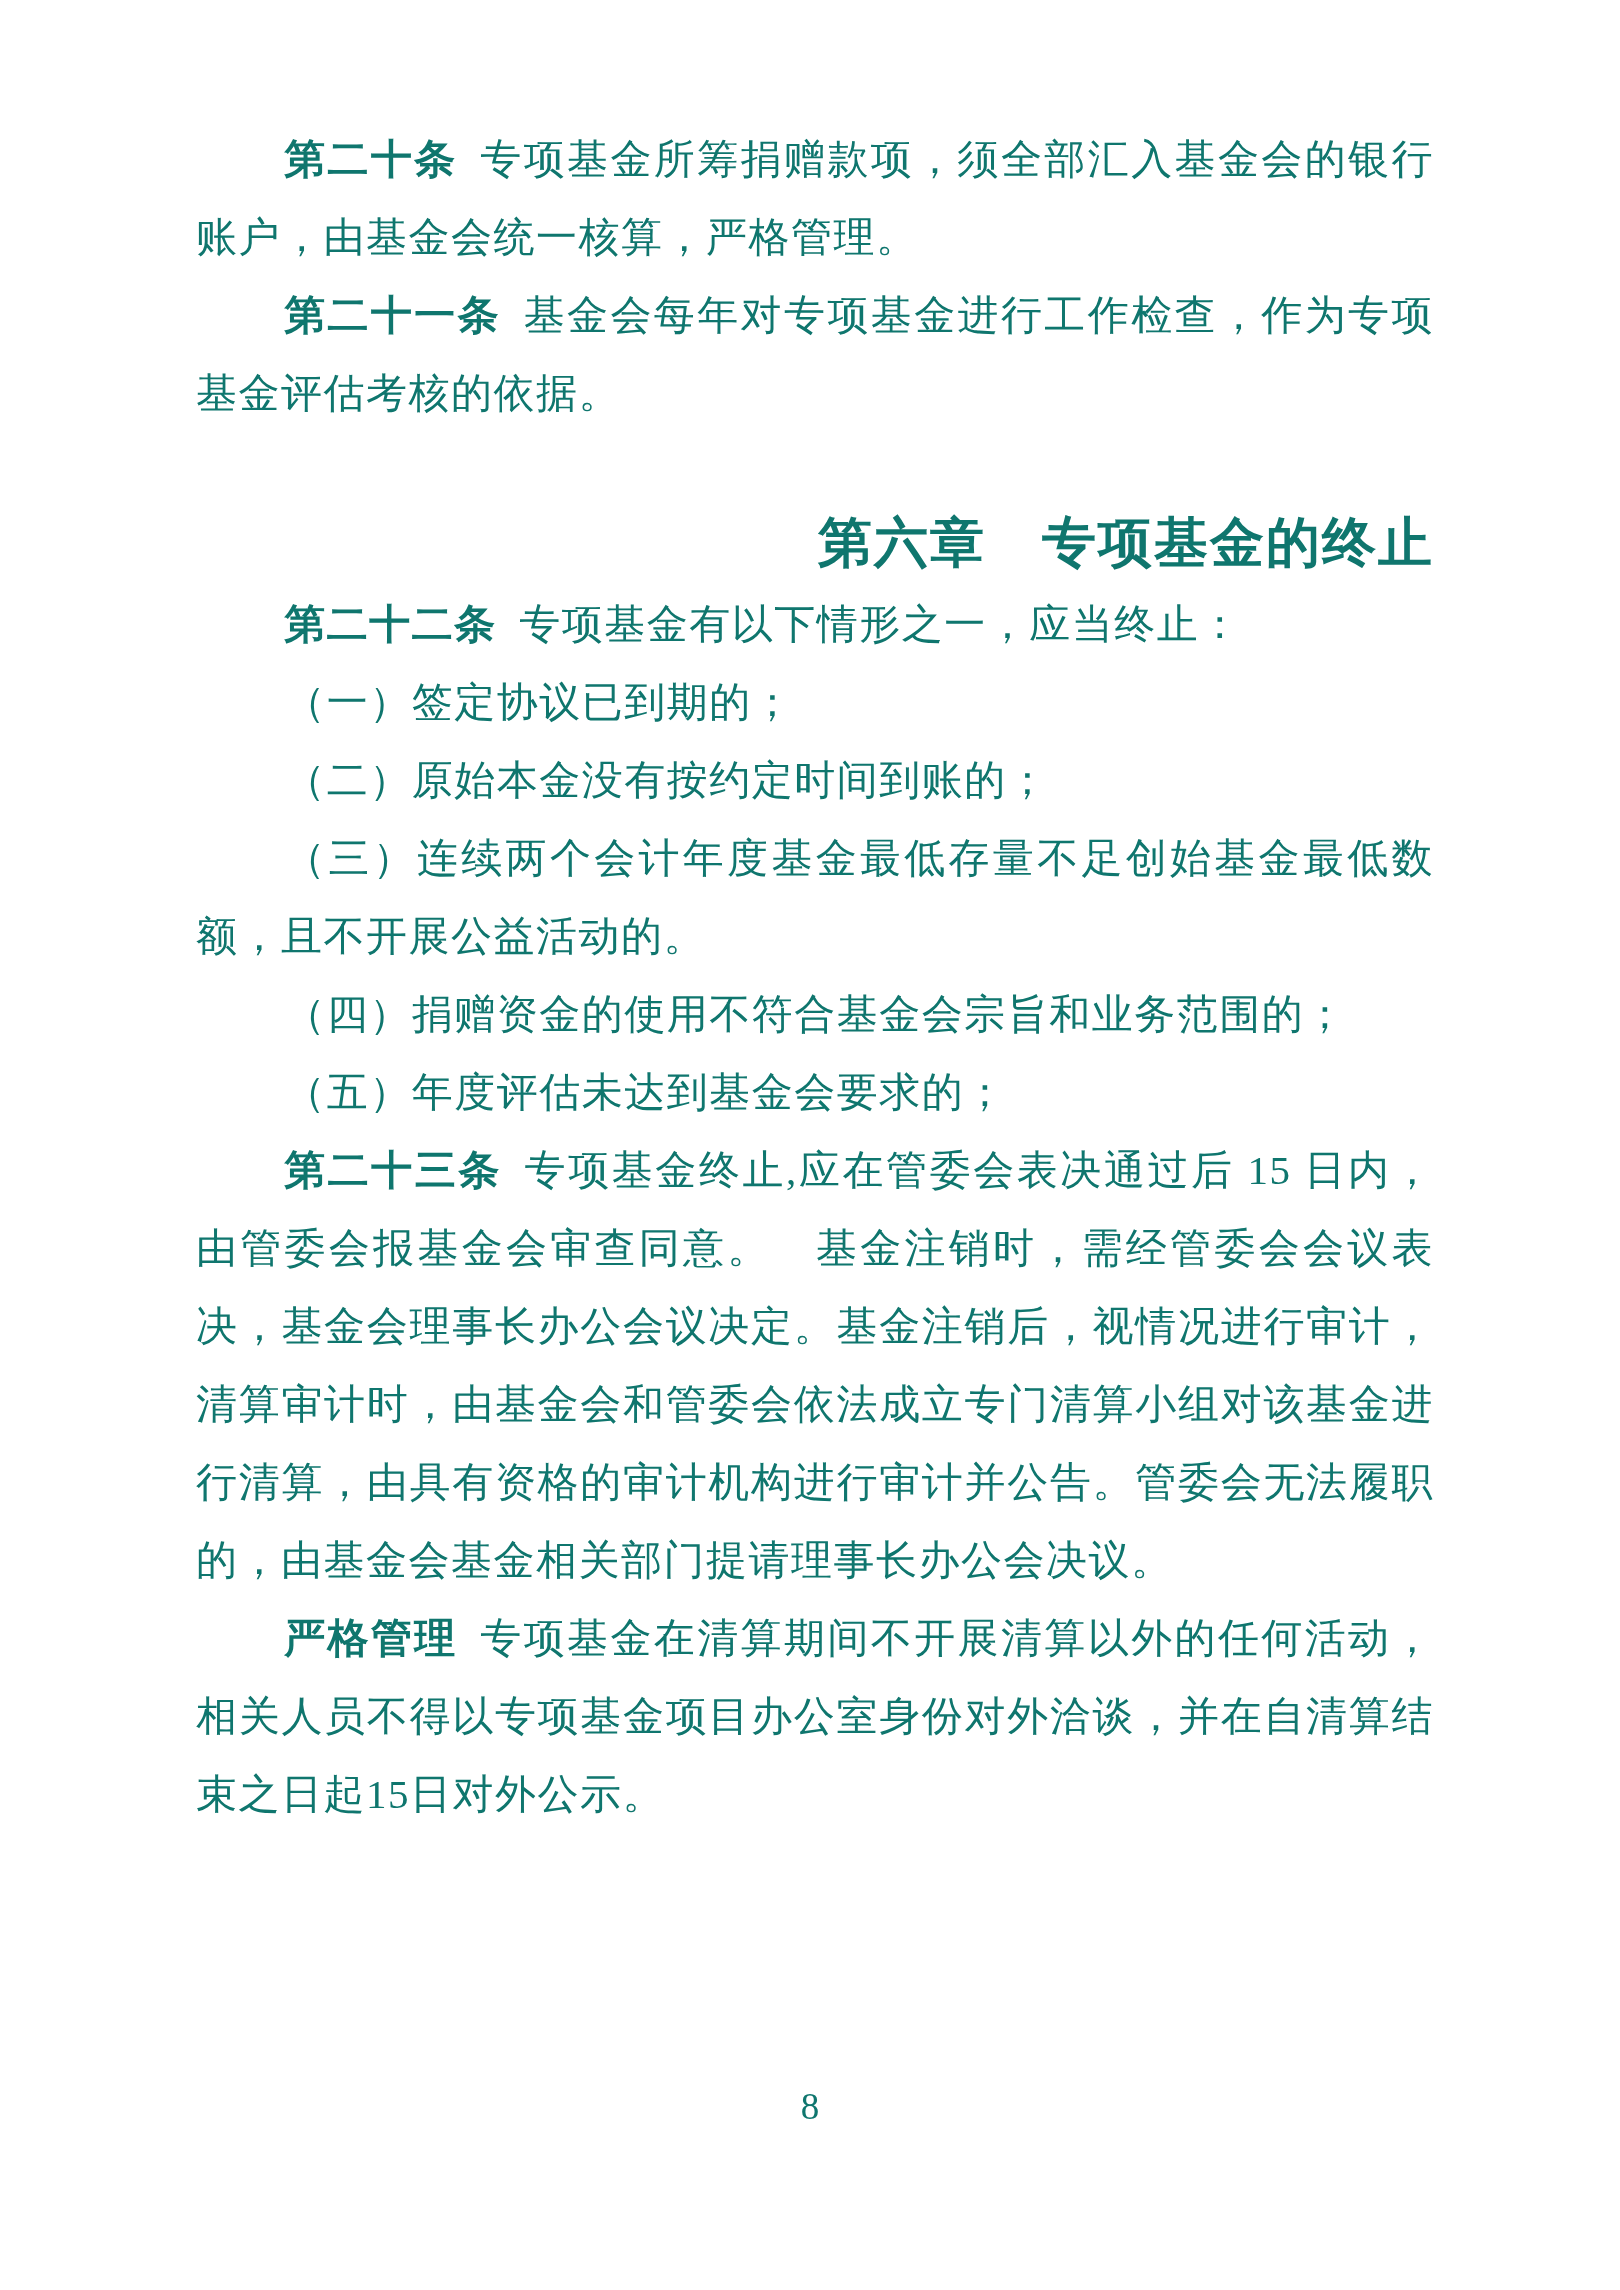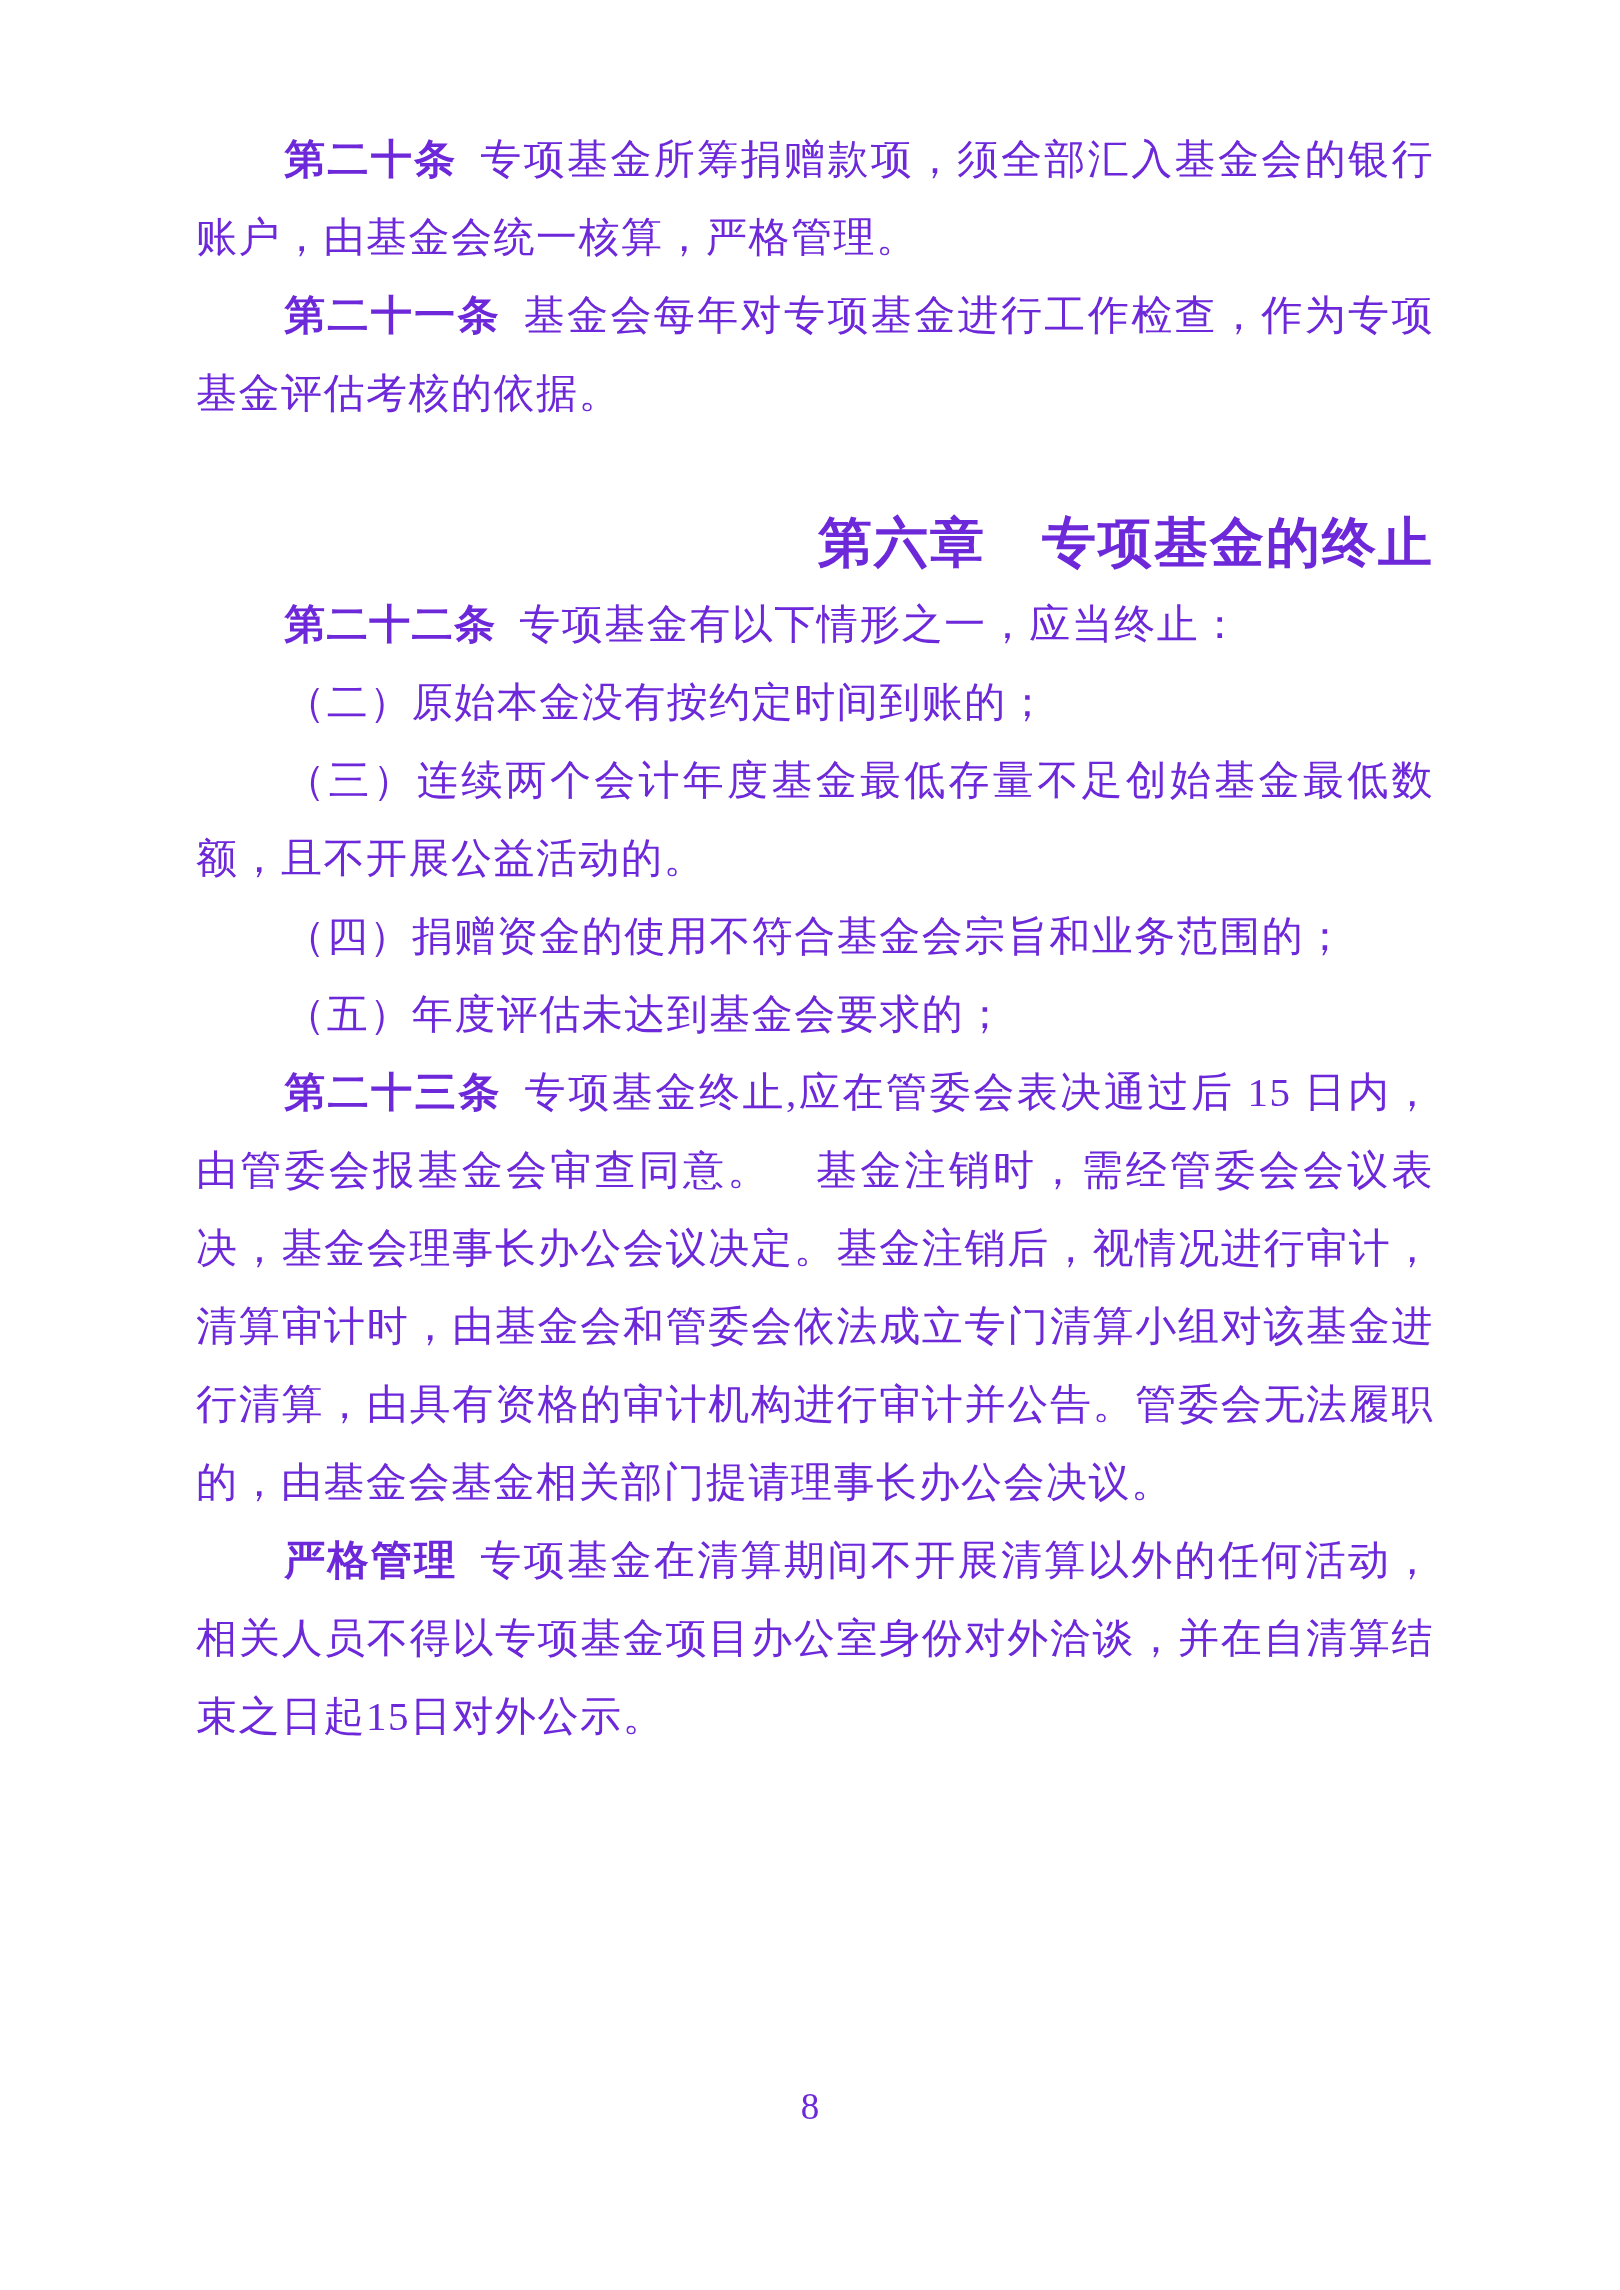--- a/index.html
+++ b/index.html
@@ -10,21 +10,21 @@
   .page {
     position: relative;
     width: 1620px;
     height: 2291px;
     background: #ffffff;
     box-sizing: border-box;
     padding: 120px 186px 12px 196px;
     font-family: "Liberation Serif", "DejaVu Serif", serif;
     font-size: 41px;
     line-height: 78px;
-    color: #6d28d9;
+    color: #0f766e;
     letter-spacing: 1.5px;
     overflow: hidden;
   }
   .para {
     margin: 0;
     text-align: justify;
     text-indent: 2.15em;
   }
   .article-label {
     font-weight: bold;
@@ -56,20 +56,21 @@
 <div class="page">
 
   <p class="para"><span class="article-label">第二十条</span><span>专项基金所筹捐赠款项，须全部汇入基金会的银行账户，由基金会统一核算，严格管理。</span></p>
 
   <p class="para"><span class="article-label">第二十一条</span><span>基金会每年对专项基金进行工作检查，作为专项基金评估考核的依据。</span></p>
 
   <h2 class="chapter-heading">第六章　专项基金的终止</h2>
 
   <p class="para"><span class="article-label">第二十二条</span><span>专项基金有以下情形之一，应当终止：</span></p>
 
+  <p class="para">（一）签定协议已到期的；</p>
 
   <p class="para">（二）原始本金没有按约定时间到账的；</p>
 
   <p class="para">（三）连续两个会计年度基金最低存量不足创始基金最低数额，且不开展公益活动的。</p>
 
   <p class="para">（四）捐赠资金的使用不符合基金会宗旨和业务范围的；</p>
 
   <p class="para">（五）年度评估未达到基金会要求的；</p>
 
 

